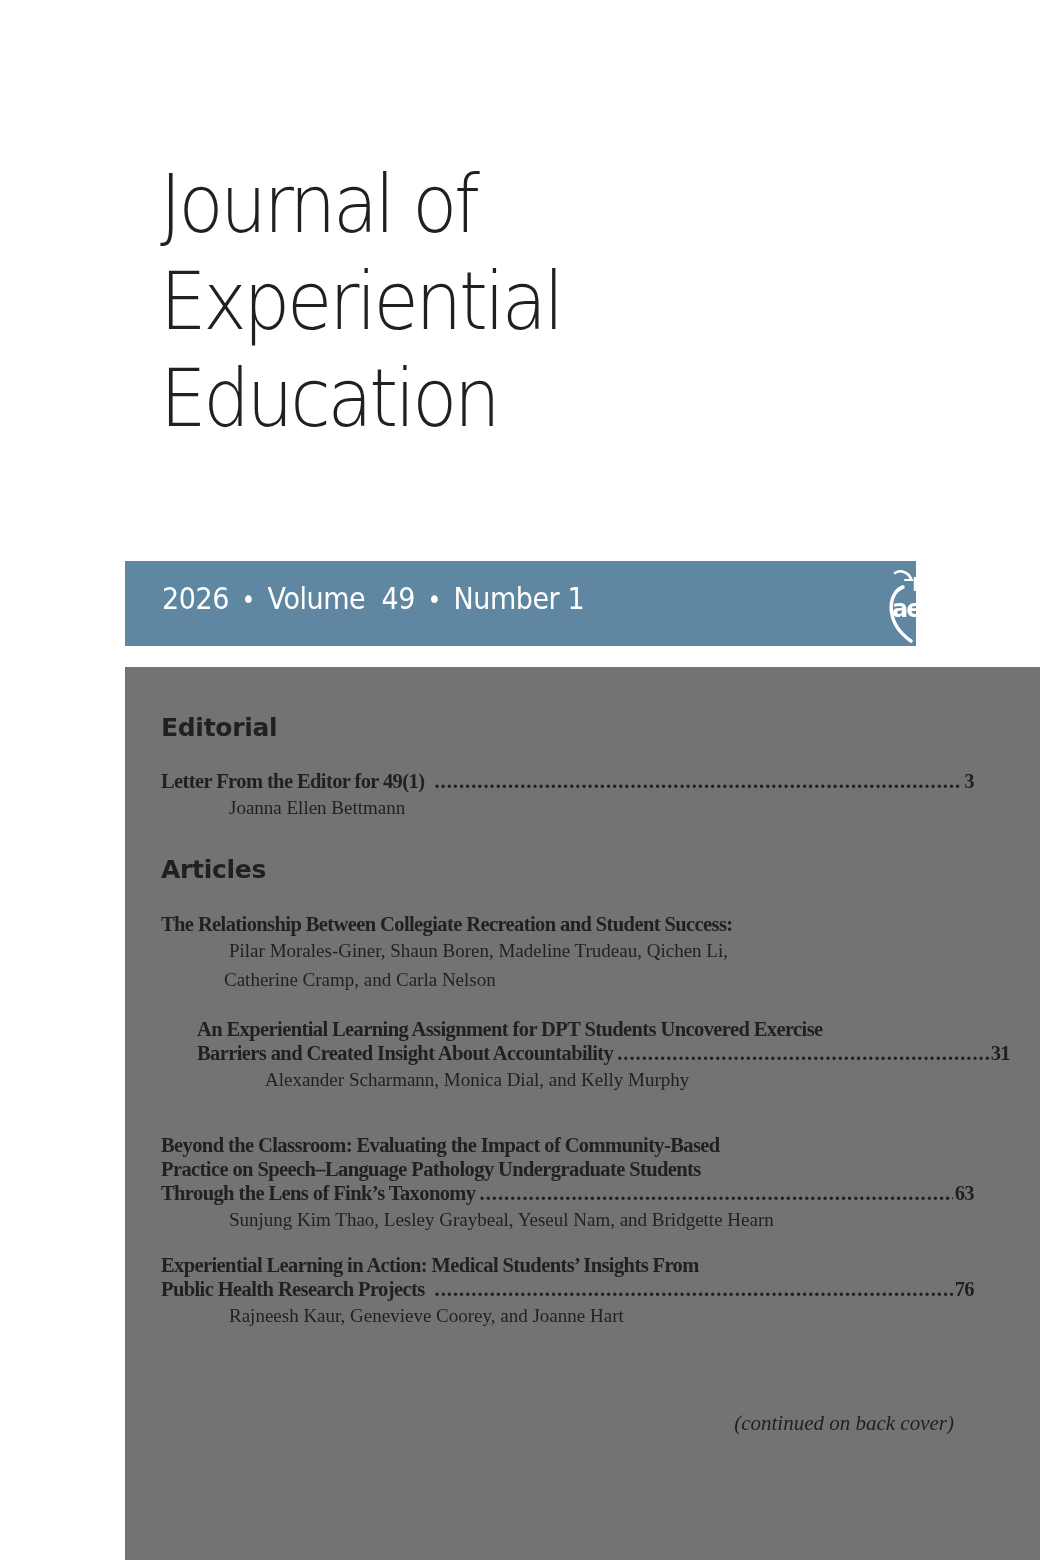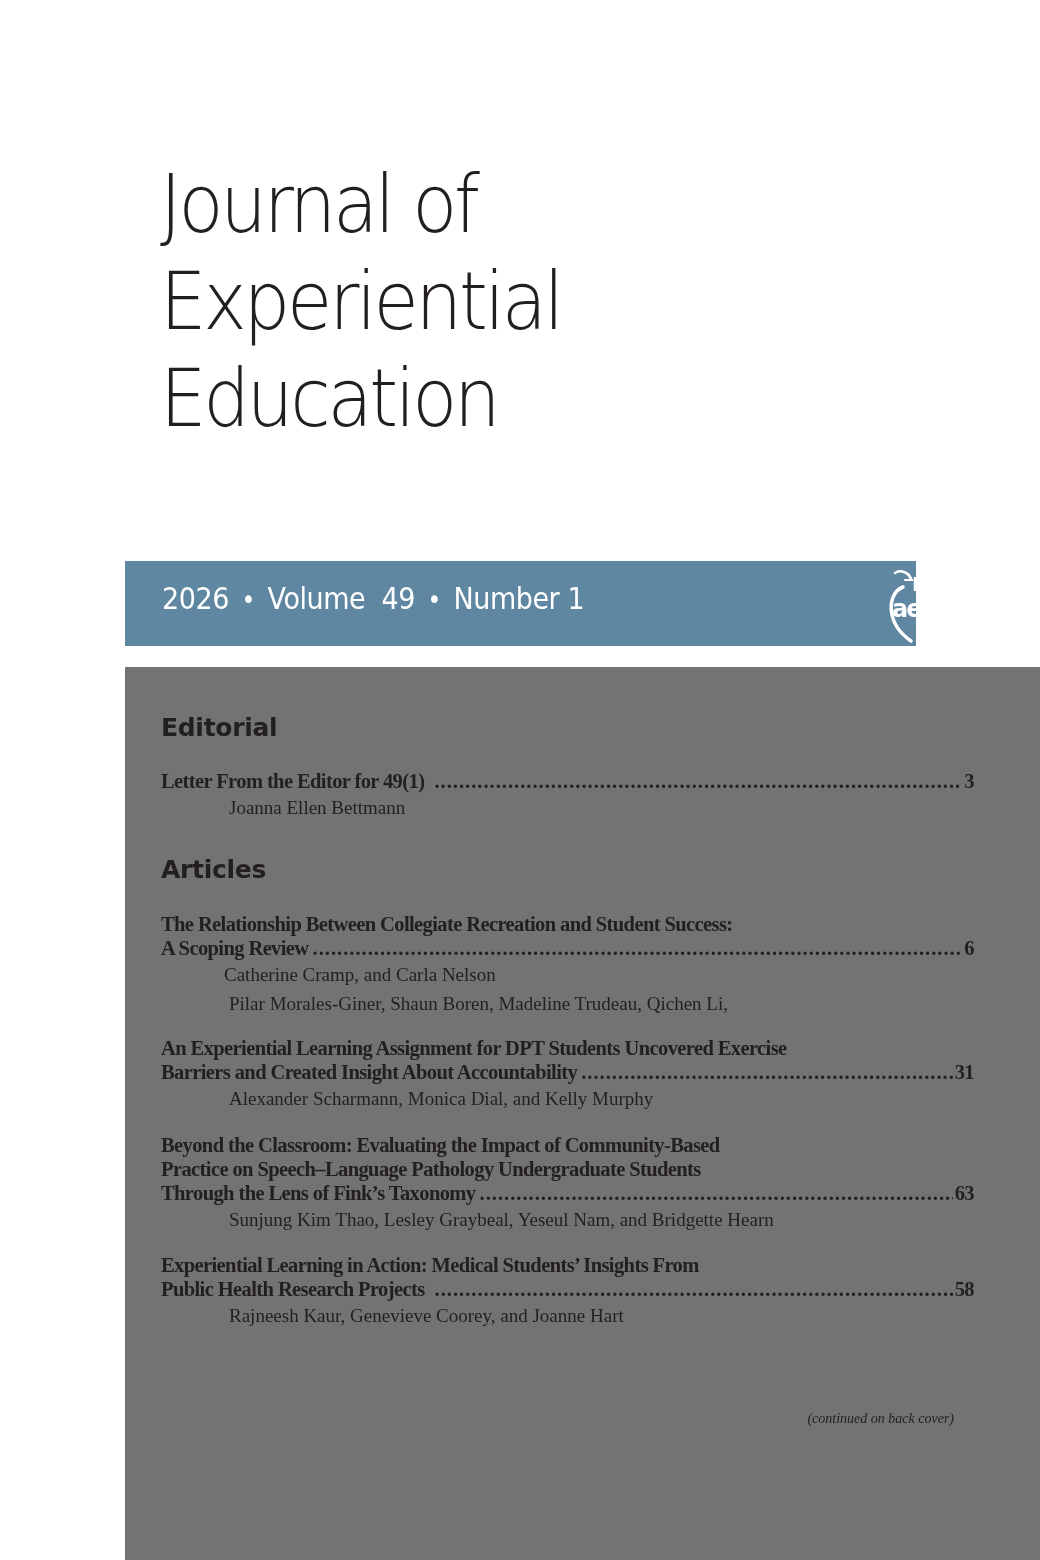--- a/index.html
+++ b/index.html
@@ -63,21 +63,21 @@
     .page-num { font-weight: bold; }
     .authors {
       font-family: "Liberation Serif", serif; 
       font-size: 19px; line-height: 29px; color: #231f20;
       padding-left: 68px; white-space: nowrap;
     }
     .authors.second { padding-left: 63px; }
     .continued {
       position: absolute; right: 86px; top: 744px;
       font-family: "Liberation Serif", serif; font-style: italic;
-      font-size: 14px; color: #231f20;
+      font-size: 21px; color: #231f20;
     }
   </style>
 </head>
 <body>
 
 <div class="journal-title">
   <div>Journal of</div>
   <div>Experiential</div>
   <div>Education</div>
 </div>
@@ -109,31 +109,26 @@
       </div>
     </div>
     <div class="authors">Joanna Ellen Bettmann</div>
   </div>
 
   <div class="section-heading" style="top:188px;">Articles</div>
 
   <div class="entry" style="top:245px;">
     <div class="entry-title">
       <div class="title-line">The Relationship Between Collegiate Recreation and Student Success:</div>
-      <div class="title-last">
-        <span>A Scoping Review</span>
-        <span class="leader"></span>
-        <span class="page-num">6</span>
-      </div>
     </div>
+    <div class="authors">Pilar Morales-Giner, Shaun Boren, Madeline Trudeau, Qichen Li,</div>
     <div class="authors second">Catherine Cramp, and Carla Nelson</div>
-    <div class="authors">Pilar Morales-Giner, Shaun Boren, Madeline Trudeau, Qichen Li,</div>
   </div>
 
-  <div class="entry" style="top:369px;">
+  <div class="entry" style="top:350px;margin-left:36px;">
     <div class="entry-title">
       <div class="title-line">An Experiential Learning Assignment for DPT Students Uncovered Exercise</div>
       <div class="title-last">
         <span>Barriers and Created Insight About Accountability</span>
         <span class="leader"></span>
         <span class="page-num">31</span>
       </div>
     </div>
     <div class="authors">Alexander Scharmann, Monica Dial, and Kelly Murphy</div>
   </div>
@@ -150,20 +145,20 @@
     </div>
     <div class="authors">Sunjung Kim Thao, Lesley Graybeal, Yeseul Nam, and Bridgette Hearn</div>
   </div>
 
   <div class="entry" style="top:586px;">
     <div class="entry-title">
       <div class="title-line">Experiential Learning in Action: Medical Students’ Insights From</div>
       <div class="title-last">
         <span>Public Health Research Projects</span>
         <span class="leader" style="margin-left:10px;"></span>
-        <span class="page-num">58</span>
+        <span class="page-num">76</span>
       </div>
     </div>
     <div class="authors">Rajneesh Kaur, Genevieve Coorey, and Joanne Hart</div>
   </div>
 
   <div class="continued">(continued on back cover)</div>
 </div>
 
 </body></html>

